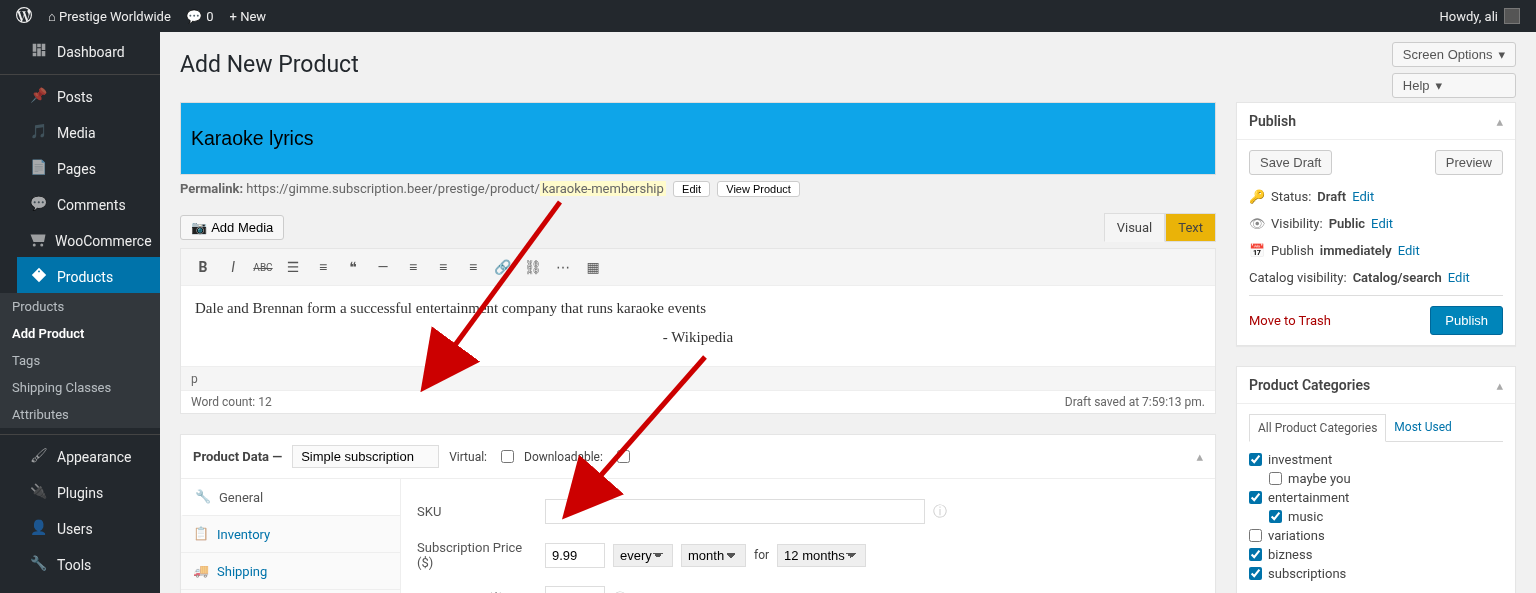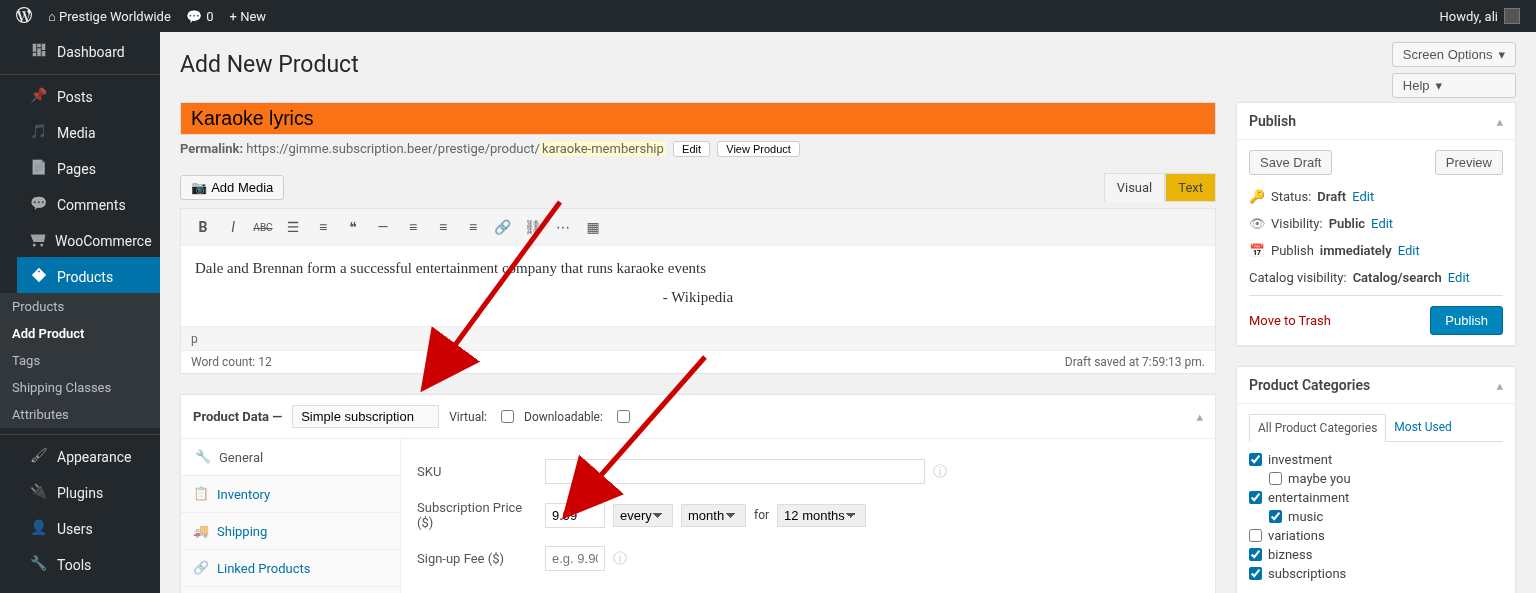--- a/index.html
+++ b/index.html
@@ -25,21 +25,21 @@
 .menu-separator { height: 5px; border-bottom: 1px solid #444; margin: 2px 0; }
 
 
 #wpbody { margin-left: 160px; margin-top: 32px; padding: 10px 20px 40px 20px; position: relative; }
 h1.page-title { font-size: 23px; font-weight: 400; color: #23282d; padding: 9px 0 4px 0; }
 .top-buttons { position: absolute; top: 10px; right: 20px; display: flex; gap: 6px; flex-direction: column; }
 .btn-secondary { background: #f7f7f7; border: 1px solid #ccc; color: #555; padding: 4px 10px; font-size: 13px; border-radius: 3px; cursor: pointer; display: inline-flex; align-items: center; }
 .btn-secondary .caret { margin-left: 6px; }
 
 
-#titlewrap input { width: 100%; padding: 4px 10px; font-size: 1.5em; border: 1px solid #ddd; background: #f97316; outline: none; }
+#titlewrap input { width: 100%; padding: 24px 10px; font-size: 1.5em; border: 1px solid #ddd; background: #0ea5e9; outline: none; }
 #edit-slug-box { padding: 6px 0; font-size: 13px; color: #666; }
 #edit-slug-box strong { color: #666; }
 .slug-span { background: #fffbcc; padding: 0 2px; }
 .small-btn { background: #fff; border: 1px solid #ccc; padding: 1px 8px; font-size: 11px; border-radius: 3px; cursor: pointer; margin-left: 4px; }
 
 
 .editor-box { border: 1px solid #e5e5e5; background: #fff; }
 .editor-header { display: flex; align-items: center; padding: 6px; border-bottom: 1px solid #eee; }
 .add-media-btn { background: #f7f7f7; border: 1px solid #ccc; padding: 4px 10px; font-size: 13px; border-radius: 3px; cursor: pointer; display: inline-flex; align-items: center; gap: 4px; }
 .editor-tabs { margin-left: auto; display: flex; }

